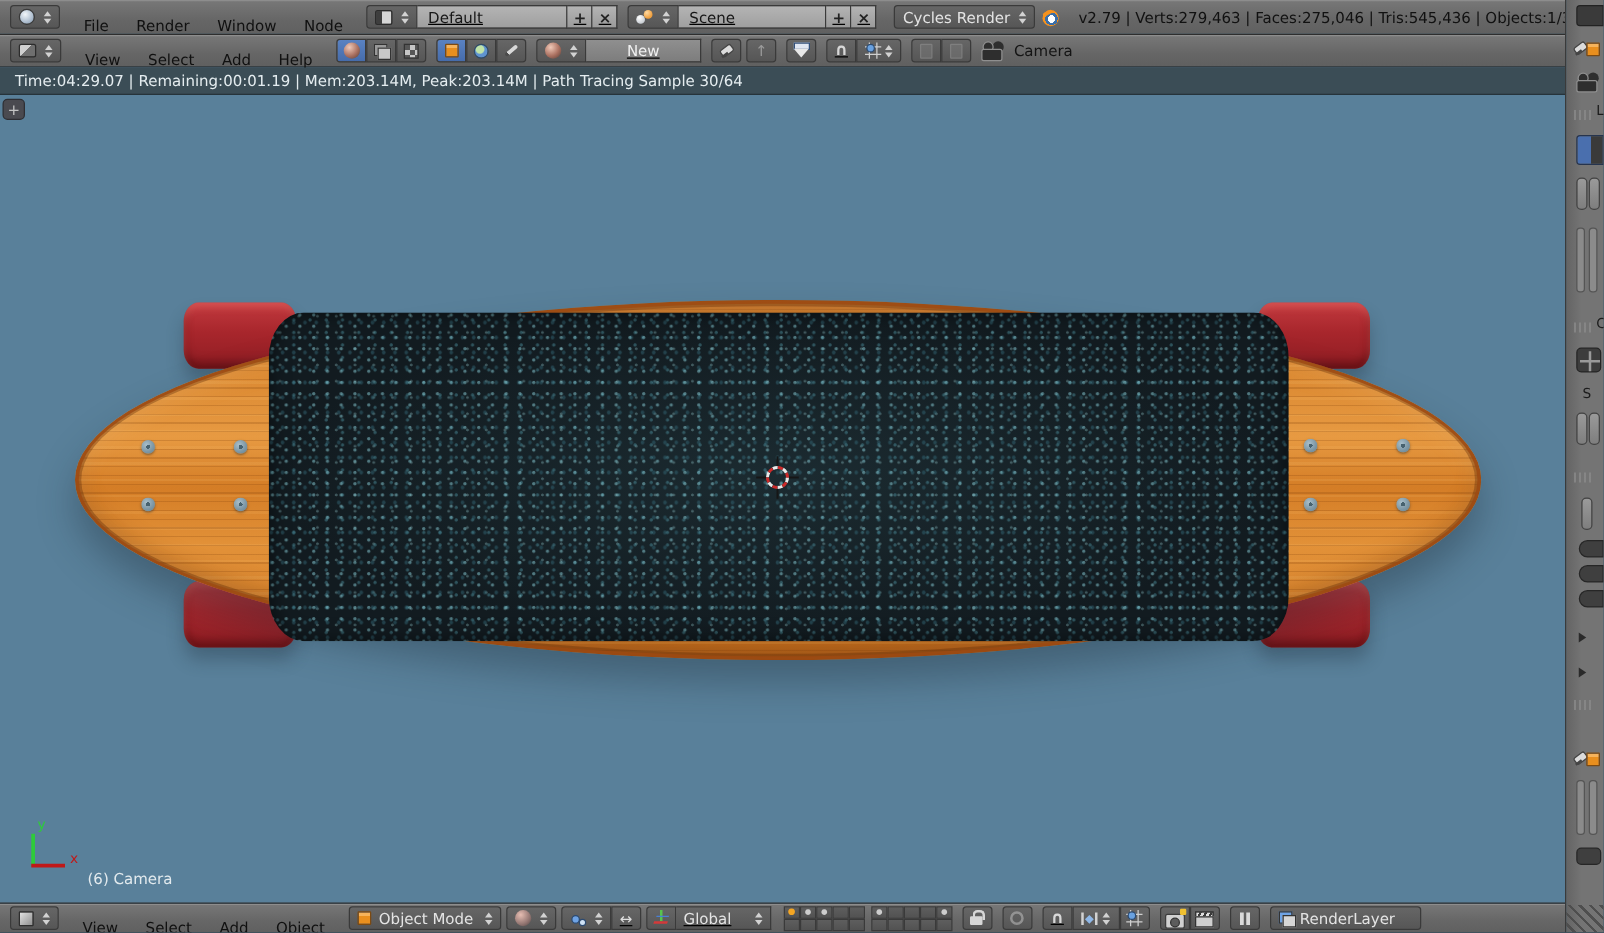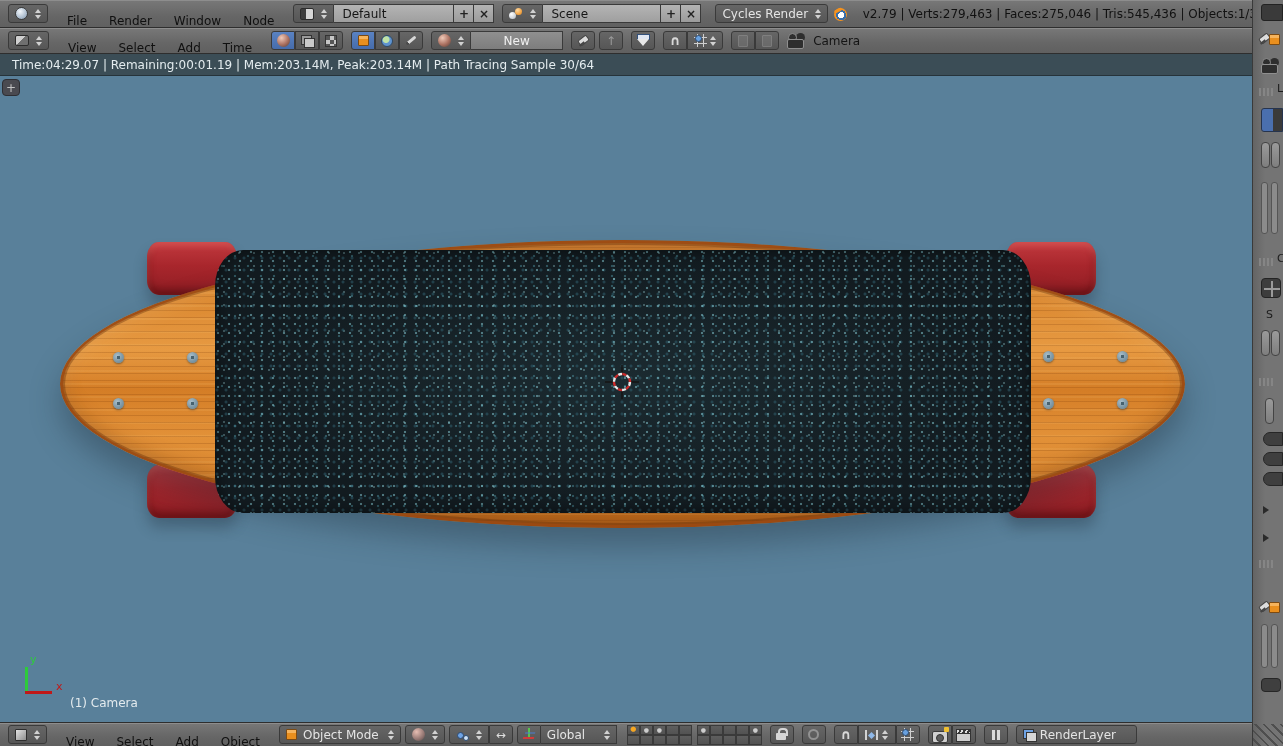--- a/index.html
+++ b/index.html
@@ -23,21 +23,21 @@
   .wbtn{display:inline-flex;align-items:center;gap:4px;height:19px;padding:0 6px;
     background:linear-gradient(to bottom,#666,#565656);border:1px solid #3a3a3a;
     border-radius:3px;color:#e4e4e4;white-space:nowrap;}
   .wfield{display:inline-flex;align-items:center;height:19px;padding:0 8px;
     background:linear-gradient(to bottom,#b4b4b4,#9f9f9f);border:1px solid #3a3a3a;
     color:#161616;white-space:nowrap;}
   .sq{display:inline-flex;align-items:center;justify-content:center;width:20px;height:19px;
     background:linear-gradient(to bottom,#b4b4b4,#9b9b9b);border:1px solid #3a3a3a;color:#222;
     font-weight:bold;}
   .rl{border-radius:3px 0 0 3px;} .rr{border-radius:0 3px 3px 0;} .r0{border-radius:0;border-left:none;}
-  .grp{display:inline-flex;} .grp>*+*{border-left:none;}
+  .grp{display:inline-flex;text-decoration:underline;} .grp>*+*{border-left:none;}
   .gap4{margin-left:4px;} .gap8{margin-left:8px;} .gap14{margin-left:14px;}
   .updn{display:inline-flex;flex-direction:column;gap:2px;margin-left:3px;}
   .tri-u{width:0;height:0;border-left:3px solid transparent;border-right:3px solid transparent;border-bottom:4px solid #d2d2d2;}
   .tri-d{width:0;height:0;border-left:3px solid transparent;border-right:3px solid transparent;border-top:4px solid #d2d2d2;}
   .tgl{display:inline-flex;align-items:center;justify-content:center;width:24px;height:19px;
     background:linear-gradient(to bottom,#666,#565656);border:1px solid #3a3a3a;}
   .tgl.on{background:linear-gradient(to bottom,#5a82c2,#466cab);}
   
   .i-info{width:13px;height:13px;border-radius:50%;background:radial-gradient(circle at 38% 32%,#f2f6fa,#aebecf 60%,#7d90a5);border:1px solid #3a3a3a;}
   .i-layout{width:14px;height:12px;border:1px solid #2c2c2c;border-radius:2px;background:linear-gradient(90deg,#3e3e3e 0 38%,#d6d6d6 38%);}
@@ -223,21 +223,21 @@
     <span class="wbtn gap8">
       <span class="i-node"></span>
       <span class="updn">
           <i class="tri-u"></i>
           <i class="tri-d"></i>
         </span>
     </span>
     <span class="menu gap8">View</span>
     <span class="menu">Select</span>
     <span class="menu">Add</span>
-    <span class="menu">Time</span>
+    <span class="menu">Help</span>
     <span class="grp gap8">
       <span class="tgl on rl">
           <span class="i-matball"></span>
         </span>
       <span class="tgl">
           <span class="i-imgstack"></span>
         </span>
       <span class="tgl rr">
           <span class="i-checker"></span>
         </span>
@@ -326,21 +326,21 @@
       <line x1="3" y1="20" x2="11" y2="20" stroke="#161616" stroke-width="1.6"></line>
       <line x1="29" y1="20" x2="37" y2="20" stroke="#161616" stroke-width="1.6"></line>
       <circle cx="20" cy="20" r="8" fill="none" stroke="#e9e9e9" stroke-width="2.4" stroke-dasharray="4 4.4"></circle>
       <circle cx="20" cy="20" r="8" fill="none" stroke="#cc2a2a" stroke-width="2.4" stroke-dasharray="4 4.4" stroke-dashoffset="4.2"></circle>
     </svg>
 
     <div class="gizmo-y"></div>
     <div class="gizmo-x"></div>
     <div class="gz-ylab">y</div>
     <div class="gz-xlab">x</div>
-    <div class="view-label">(1) Camera</div>
+    <div class="view-label">(6) Camera</div>
   </div>
 
   <div class="bar" id="view3d-bar">
     <span class="wbtn gap8">
       <span class="i-vcube"></span>
       <span class="updn">
           <i class="tri-u"></i>
           <i class="tri-d"></i>
         </span>
     </span>

